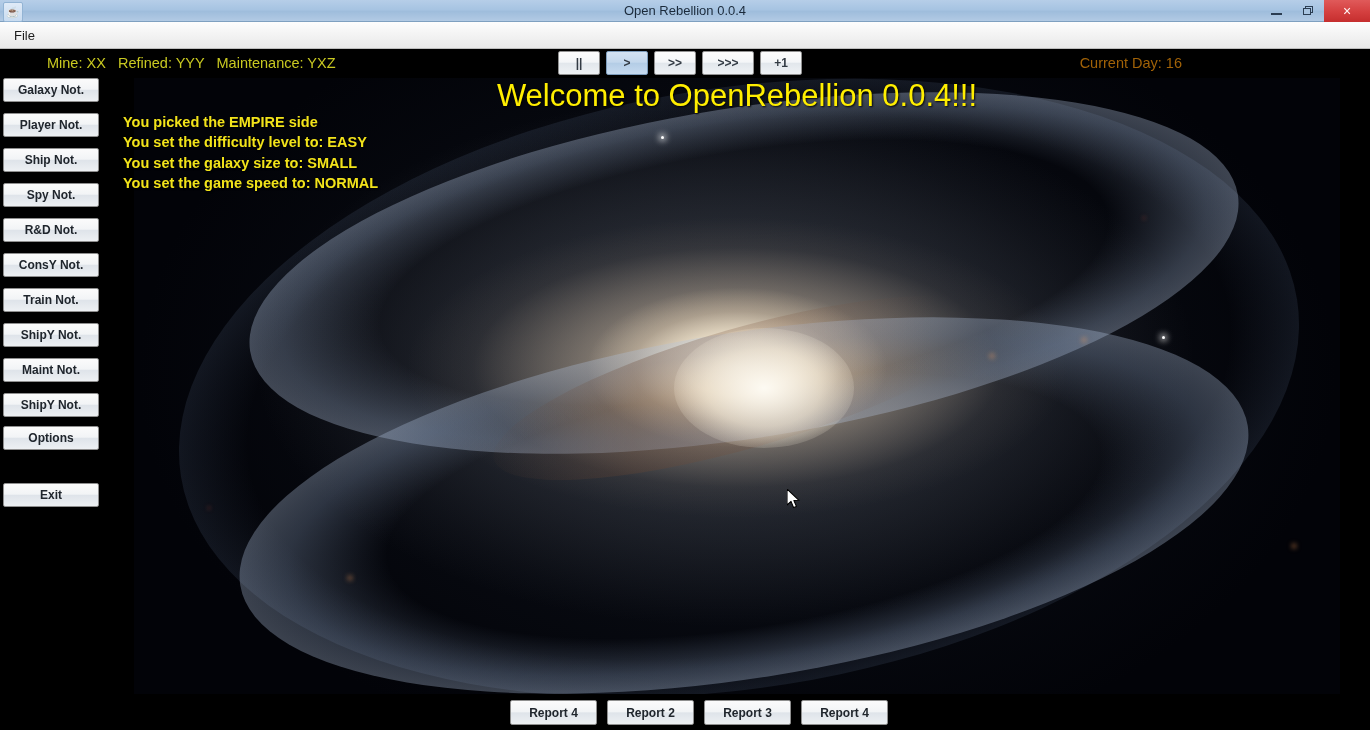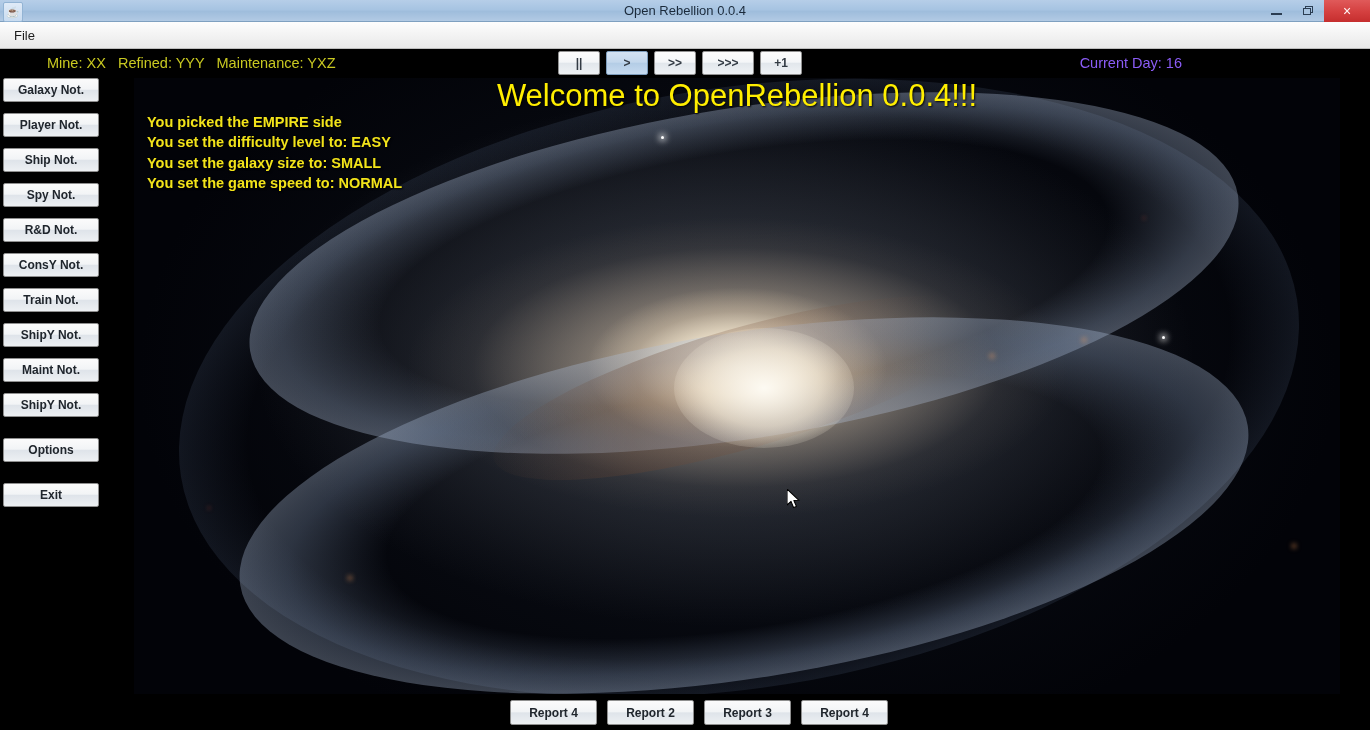--- a/index.html
+++ b/index.html
@@ -108,21 +108,21 @@
     line-height: 29px;
     font-size: 14.5px;
     color: #c9c921;
     white-space: pre;
   }
   #current-day {
     position: absolute;
     right: 14px; top: 0; height: 29px;
     line-height: 29px;
     font-size: 14.5px;
-    color: #8b5cf6;
+    color: #a16207;
   }
   #speed-controls {
     position: absolute;
     left: 558px; top: 51px;
     display: flex;
     gap: 6px;
   }
   .spd-btn {
     width: 42px; height: 24px;
     box-sizing: border-box;
@@ -250,21 +250,21 @@
   }
   #info-lines {
     position: absolute;
     left: 123px; top: 112px;
     font-size: 14.5px;
     font-weight: bold;
     color: #f2e31a;
     line-height: 20.3px;
     text-shadow: 1px 1px 2px rgba(0,0,0,0.95);
   }
-  #info-lines div { white-space: nowrap; margin-left: 24px; }
+  #info-lines div { white-space: nowrap; }
 
   
   #report-row {
     position: absolute;
     left: 510px; top: 700px;
     display: flex;
     gap: 10px;
   }
   .report-btn {
     width: 87px; height: 25px;
@@ -324,21 +324,21 @@
   <div class="side-btn" style="top:0px">Galaxy Not.</div>
   <div class="side-btn" style="top:35px">Player Not.</div>
   <div class="side-btn" style="top:70px">Ship Not.</div>
   <div class="side-btn" style="top:105px">Spy Not.</div>
   <div class="side-btn" style="top:140px">R&amp;D Not.</div>
   <div class="side-btn" style="top:175px">ConsY Not.</div>
   <div class="side-btn" style="top:210px">Train Not.</div>
   <div class="side-btn" style="top:245px">ShipY Not.</div>
   <div class="side-btn" style="top:280px">Maint Not.</div>
   <div class="side-btn" style="top:315px">ShipY Not.</div>
-  <div class="side-btn" style="top:360px">Options</div>
+  <div class="side-btn" style="top:348px">Options</div>
   <div class="side-btn" style="top:405px">Exit</div>
 </div>
 
 <div id="galaxy-panel">
   <div id="galaxy-image">
     <div class="arm" id="arm-outer"></div>
     <div class="arm" id="arm-upper"></div>
     <div class="arm" id="arm-lower"></div>
     <div id="bar-dust"></div>
     <div id="core-glow"></div>

